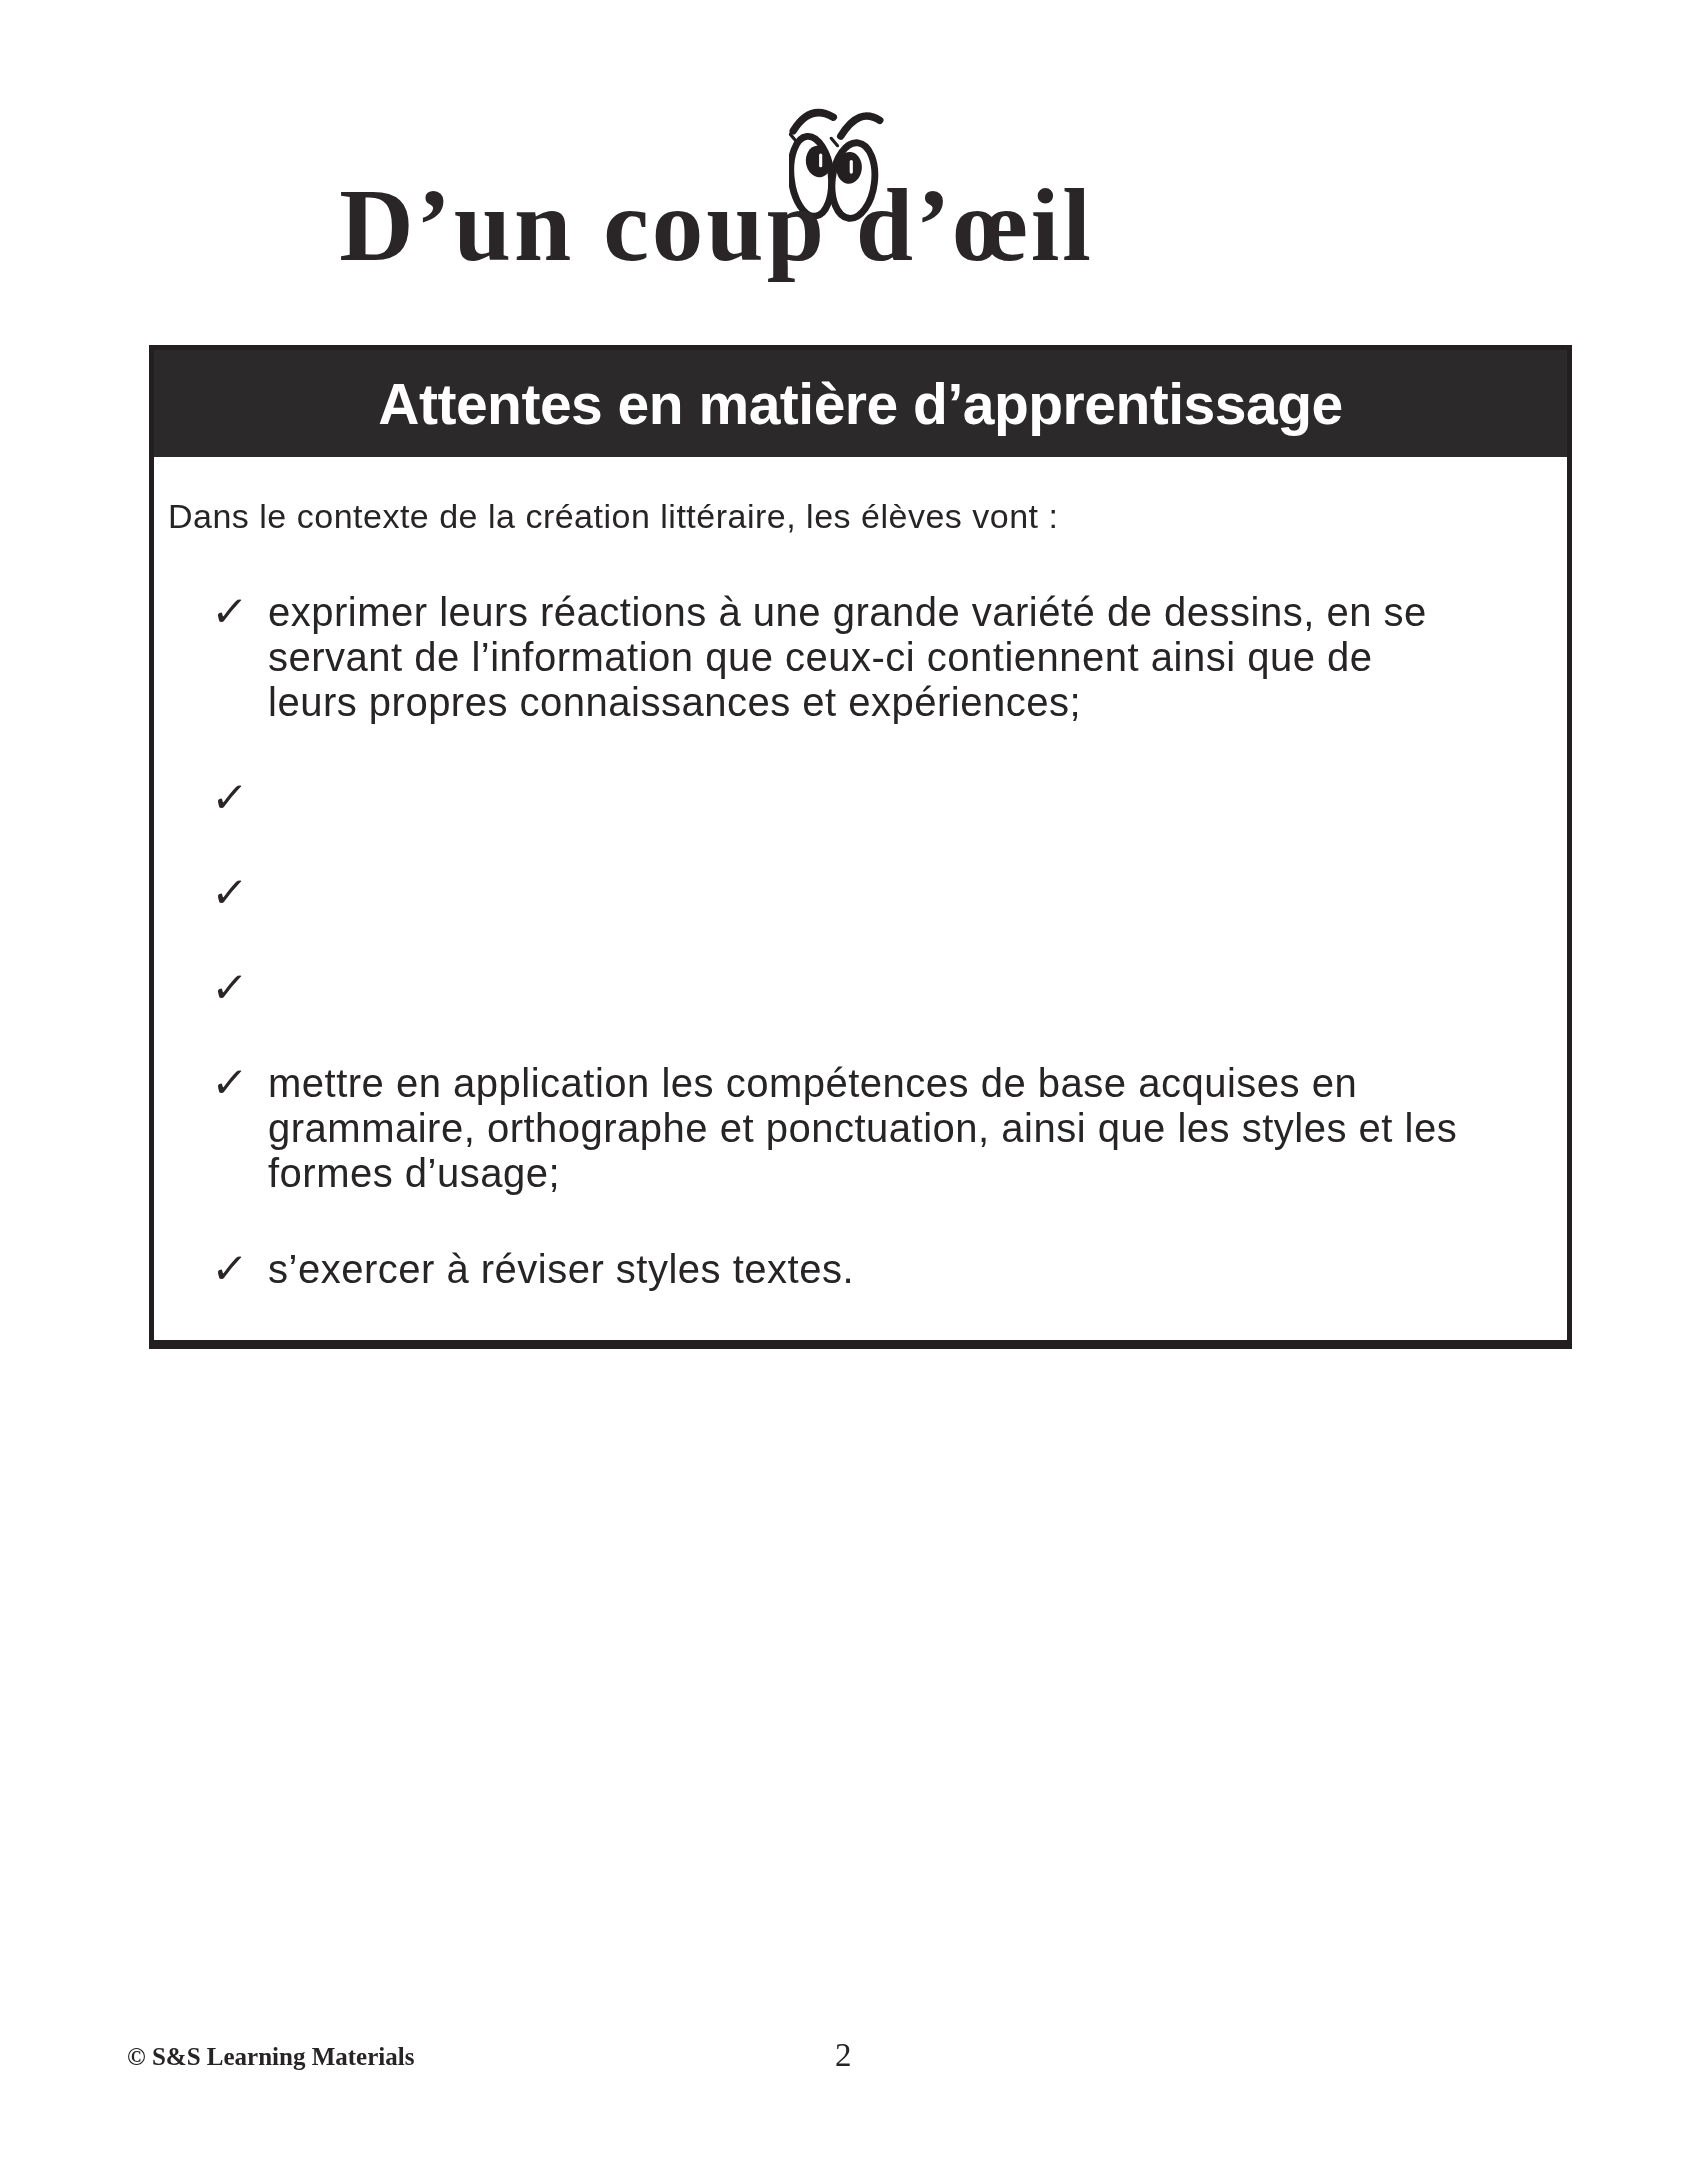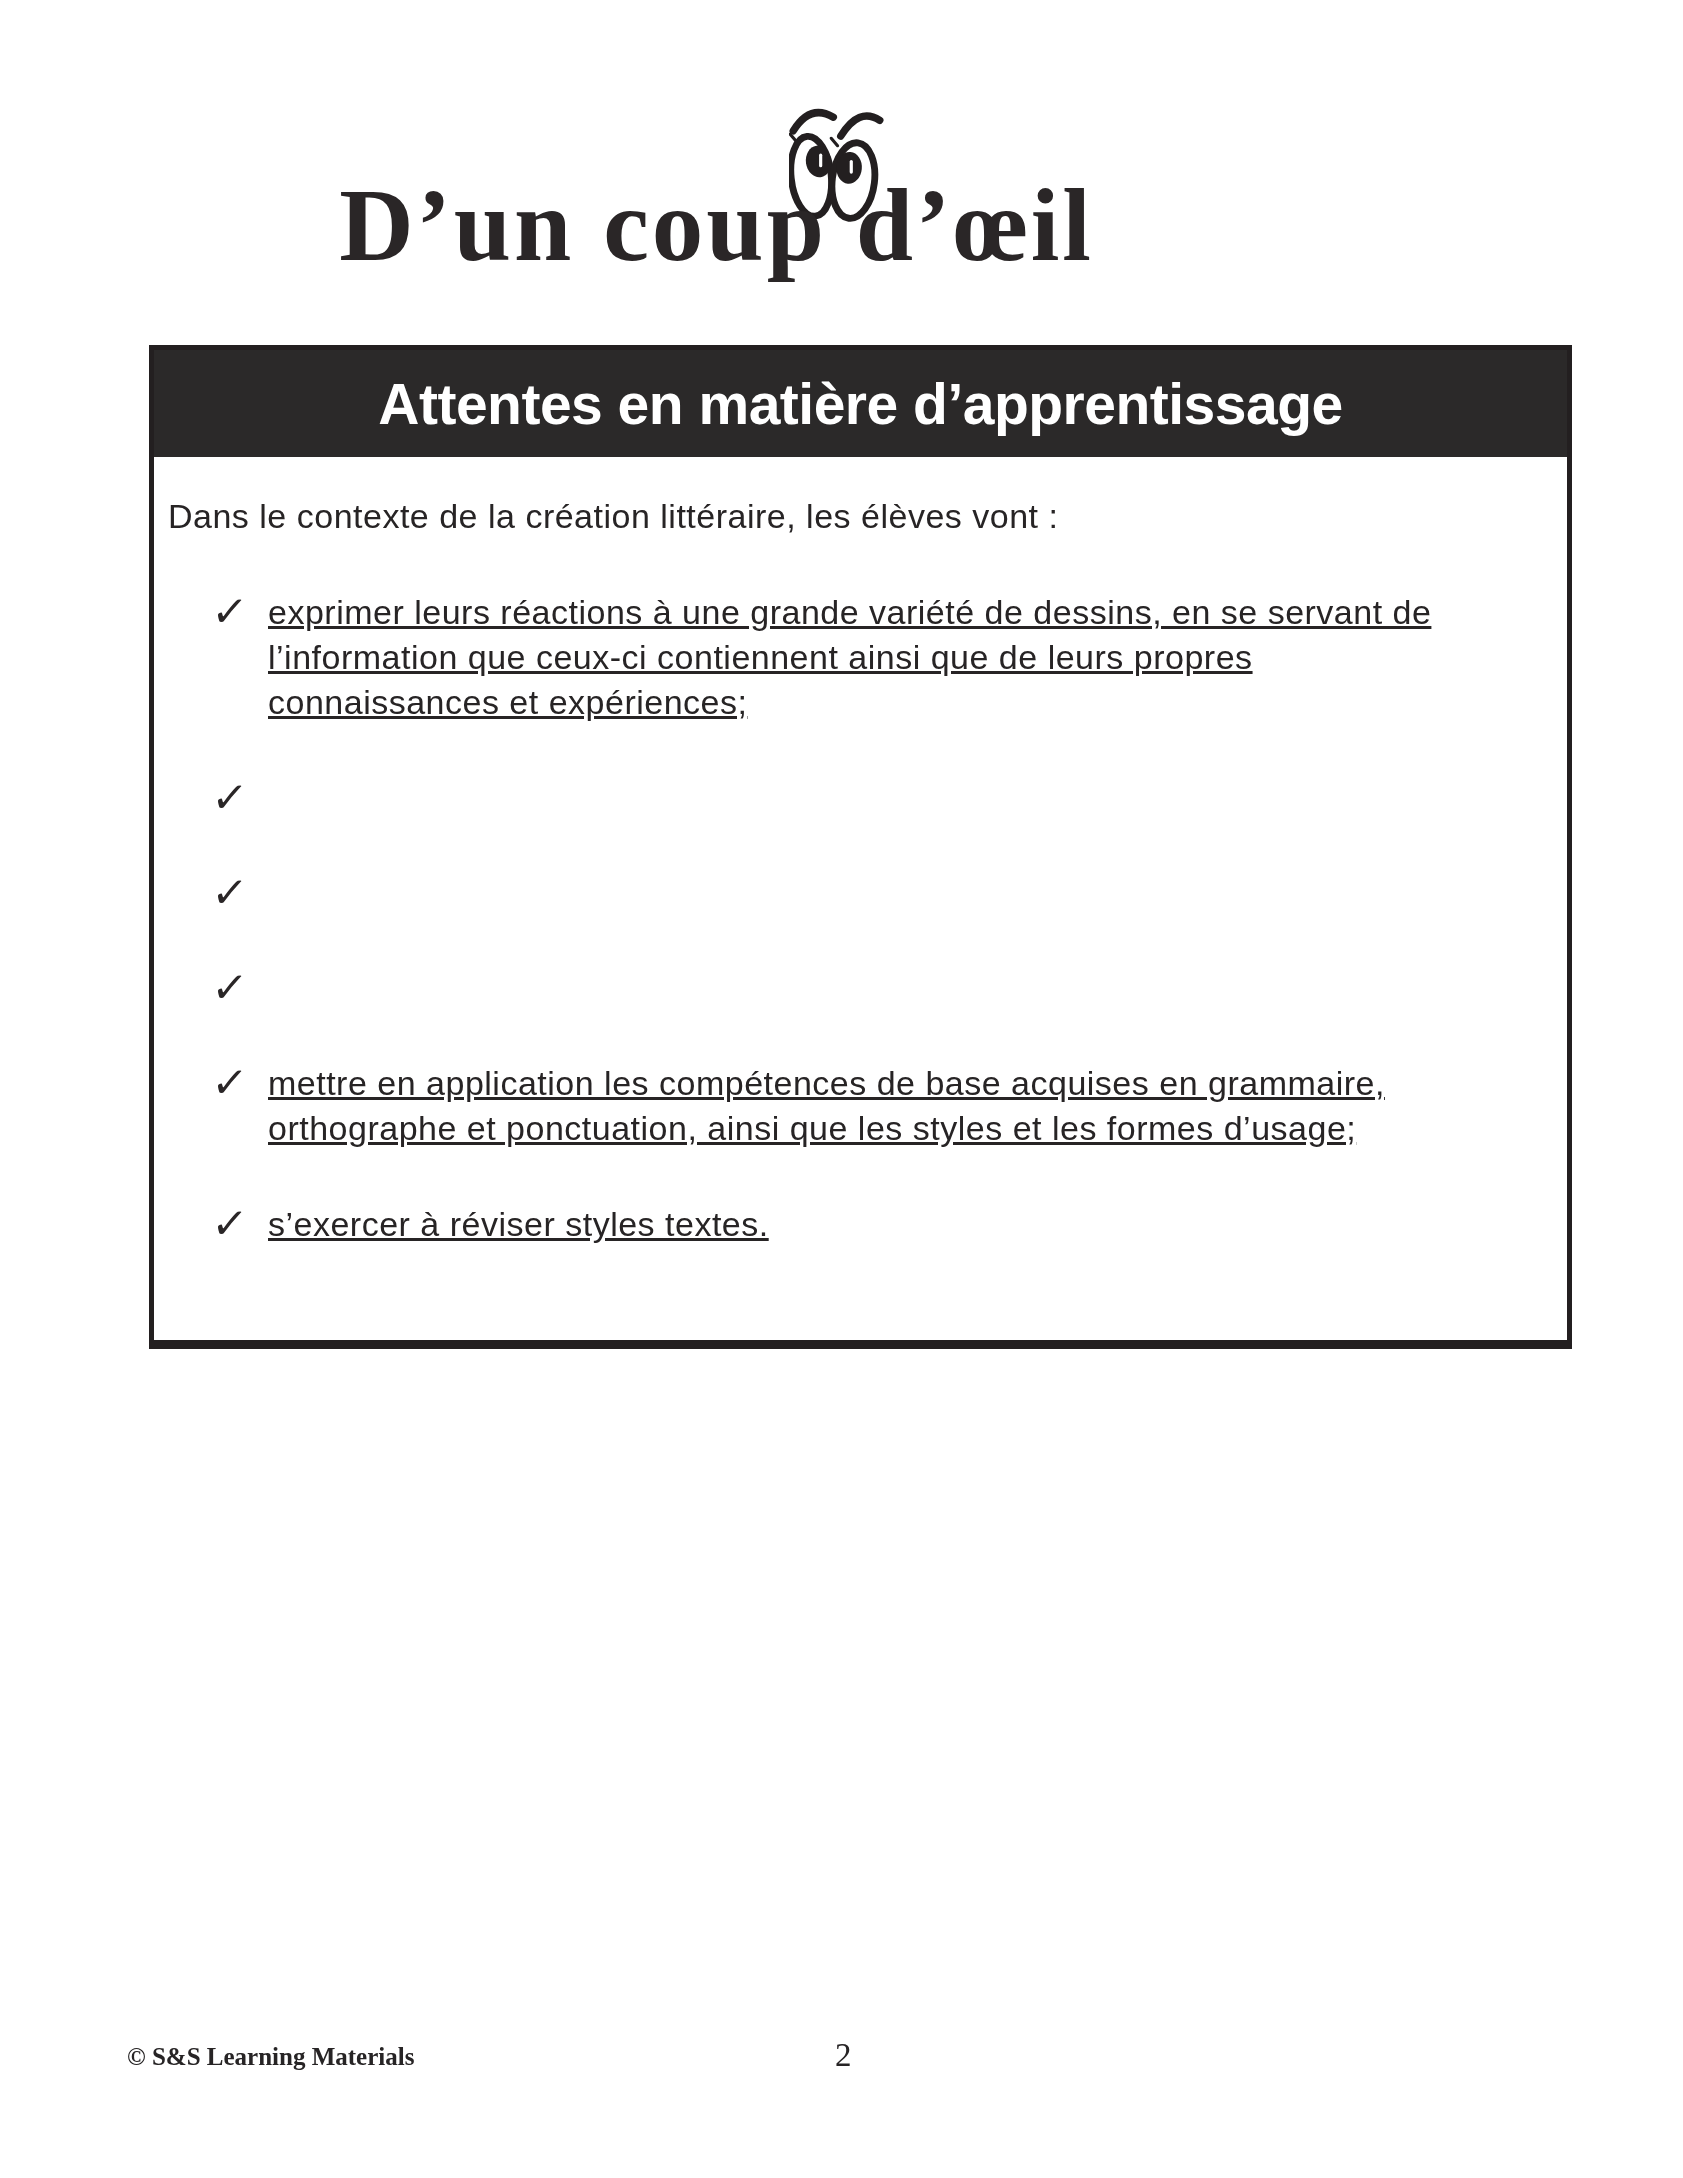--- a/index.html
+++ b/index.html
@@ -28,21 +28,21 @@
   ul.goals { list-style:none; }
   ul.goals li {
     display:flex; align-items:flex-start; margin-top:51px; padding-left:44px;
   }
   .check {
     flex:0 0 36px; width:36px; font-size:42px; line-height:44px;
     font-family:"DejaVu Sans", sans-serif; color:#2a2627; transform:skewX(-6deg);
   }
   .goal-text {
     margin-left:20px; max-width:1193px;
-    font-size:34px; line-height:45px; letter-spacing:0.5px;text-decoration:underline;
+    font-size:40px; line-height:45px; letter-spacing:0.5px;
   }
   .footer { position:absolute; left:0; top:2035px; width:1346px; height:59px; }
   .f-copy {
     position:absolute; left:127px; top:8px;
     font-family:"Liberation Serif", serif; font-weight:bold; font-size:25px;
   }
   .f-page {
     position:absolute; left:835px; top:2px;
     font-family:"Liberation Serif", serif; font-size:33px;
   }

